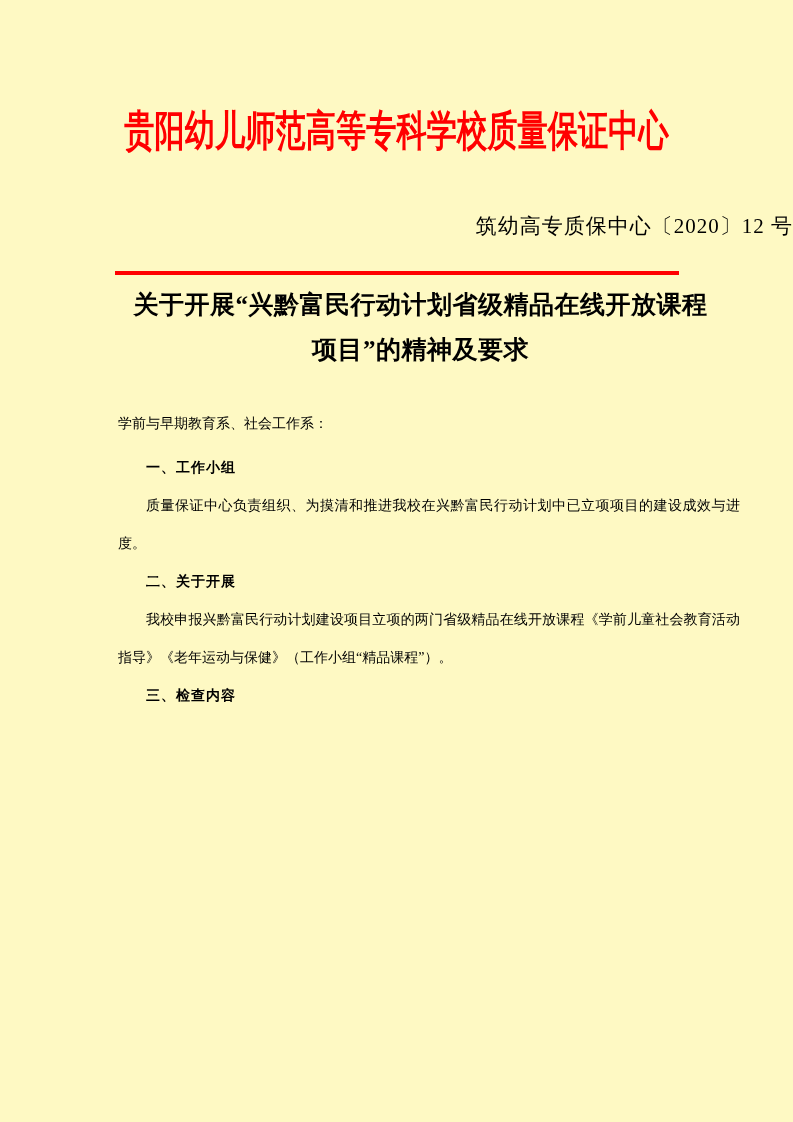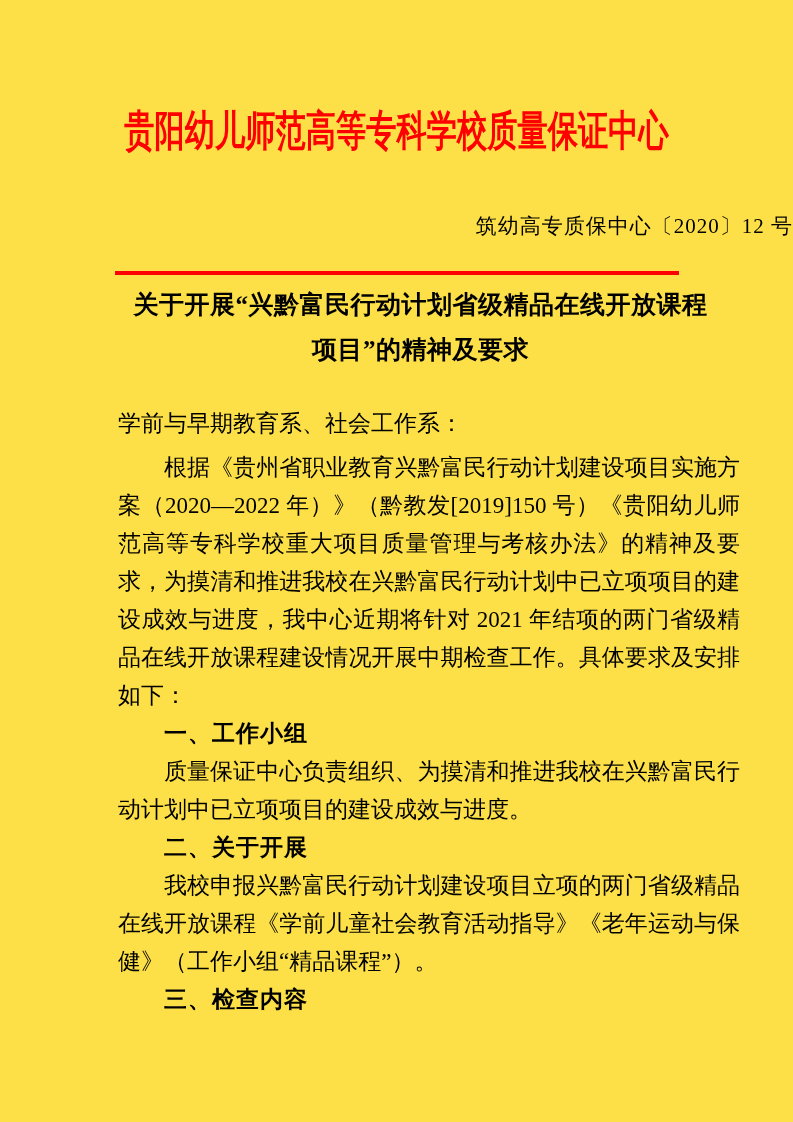--- a/index.html
+++ b/index.html
@@ -4,21 +4,21 @@
 <style>
   html, body {
     margin: 0;
     padding: 0;
     background: #ffffff;
   }
   .page {
     position: relative;
     width: 793px;
     height: 1122px;
-    background: #fde047;
+    background: #fef9c3;
     overflow: hidden;
     font-family: "Liberation Serif", "DejaVu Serif", serif;
     color: #000000;
   }
   
   .org-title {
     margin-top: 106px;
     text-align: center;
     font-size: 42px;
     line-height: 50px;
@@ -50,21 +50,21 @@
     text-align: center;
     font-weight: bold;
     font-size: 25px;
     line-height: 45px;
     letter-spacing: 0.5px;
     margin-left: 48px;
   }
   
   .body-text {
     margin: 33px 53px 0 118px; 
-    font-size: 23px;
+    font-size: 14px;
     line-height: 38px;
     text-align: justify;
     text-justify: inter-ideograph;
   }
   .salutation {
     text-indent: 0;
     margin: 0 0 6px 0;
   }
   .para {
     text-indent: 2em;
@@ -88,21 +88,20 @@
 
   <div class="divider" style="background: rgb(255, 0, 0);"></div>
 
   <div class="notice-title">
     <div>关于开展“兴黔富民行动计划省级精品在线开放课程</div>
     <div>项目”的精神及要求</div>
   </div>
 
   <div class="body-text">
     <p class="salutation">学前与早期教育系、社会工作系：</p>
-    <p class="para">根据《贵州省职业教育兴黔富民行动计划建设项目实施方案（2020—2022 年）》（黔教发[2019]150 号）《贵阳幼儿师范高等专科学校重大项目质量管理与考核办法》的精神及要求，为摸清和推进我校在兴黔富民行动计划中已立项项目的建设成效与进度，我中心近期将针对 2021 年结项的两门省级精品在线开放课程建设情况开展中期检查工作。具体要求及安排如下：</p>
     <p class="heading">一、工作小组</p>
     <p class="para">质量保证中心负责组织、为摸清和推进我校在兴黔富民行动计划中已立项项目的建设成效与进度。</p>
     <p class="heading">二、关于开展</p>
     <p class="para">我校申报兴黔富民行动计划建设项目立项的两门省级精品在线开放课程《学前儿童社会教育活动指导》《老年运动与保健》（工作小组“精品课程”）。</p>
     <p class="heading">三、检查内容</p>
   </div>
 
 </div>
 
 </body></html>

